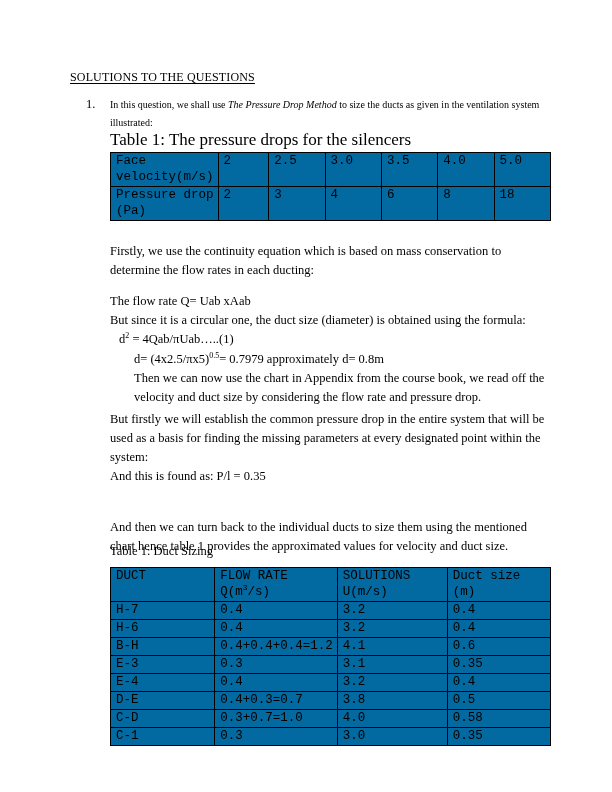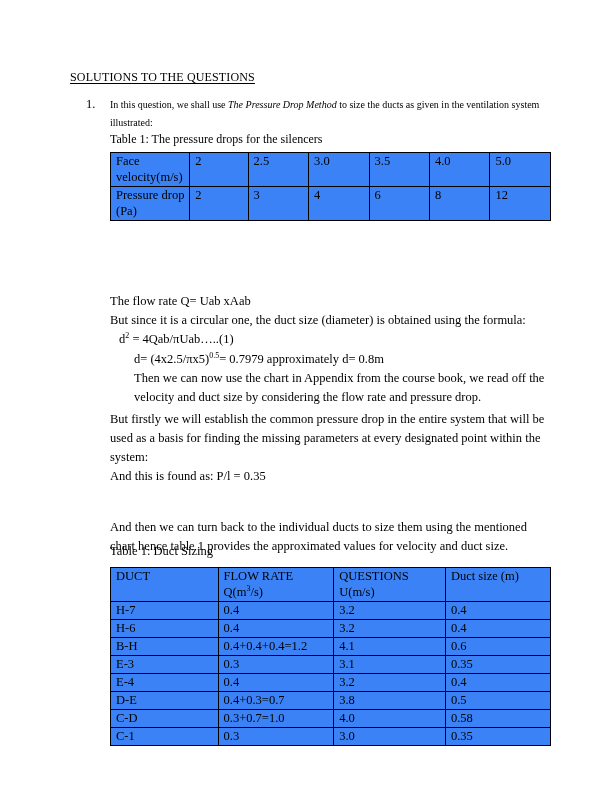--- a/index.html
+++ b/index.html
@@ -47,30 +47,31 @@
     font-size: 12.5px;
     line-height: 17.5px;
   }
   .q-text {
     flex: 1 1 auto;
     font-size: 10px;
     line-height: 17.5px;
   }
   .q-text i { font-style: italic; }
   .caption {
-    font-size: 12px;
+    font-size: 17px;
     line-height: 17.5px;
   }
 
   
   table.doc-table {
     position: absolute;
     border-collapse: collapse;
     font-size: 12.5px;
-    background: #3b82f6;
+    background: #0369a1;
+    font-family: Liberation Mono, monospace;
   }
   table.doc-table td,
   table.doc-table th {
     border: 1px solid #000000;
     vertical-align: top;
     text-align: left;
     font-weight: normal;
     padding: 1px 4px 1px 5px;
     line-height: 15.5px;
   }
@@ -157,25 +158,26 @@
         <td class="val-cell">4.0</td>
         <td class="val-cell">5.0</td>
       </tr>
       <tr>
         <td class="label-cell">Pressure drop (Pa)</td>
         <td class="val-cell">2</td>
         <td class="val-cell">3</td>
         <td class="val-cell">4</td>
         <td class="val-cell">6</td>
         <td class="val-cell">8</td>
-        <td class="val-cell">12</td>
+        <td class="val-cell">18</td>
       </tr>
     </tbody>
   </table>
 
+  <div class="prose" id="prose-continuity">Firstly, we use the continuity equation which is based on mass conservation to determine the flow rates in each ducting:</div>
 
   <div class="prose" id="prose-flowrate">
     <div>The flow rate Q= Uab xAab</div>
     <div>But since it is a circular one, the duct size (diameter) is obtained using the formula:</div>
     <div class="indent-eq"><span>d</span><sup>2</sup><span> = 4Qab/πUab…..(1)</span></div>
   </div>
 
   <div class="prose" id="prose-diameter">
     <div><span>d= (4x2.5/πx5)</span><sup>0.5</sup><span>= 0.7979 approximately d= 0.8m</span></div>
     <div>Then we can now use the chart in Appendix from the course book, we read off the velocity and duct size by considering the flow rate and pressure drop.</div>
@@ -188,21 +190,21 @@
 
   <div class="prose" id="prose-turnback">And then we can turn back to the individual ducts to size them using the mentioned chart hence table 1 provides the approximated values for velocity and duct size.</div>
 
   <div id="caption-duct-sizing">Table 1: Duct Sizing</div>
 
   <table class="doc-table" id="table-duct-sizing">
     <tbody>
       <tr class="head-row">
         <td class="c0">DUCT</td>
         <td class="c1"><span>FLOW RATE</span><br><span>Q(m</span><sup>3</sup><span>/s)</span></td>
-        <td class="c2">QUESTIONS U(m/s)</td>
+        <td class="c2">SOLUTIONS U(m/s)</td>
         <td class="c3">Duct size (m)</td>
       </tr>
 
       <tr class="body-row">
         <td class="c0">H-7</td>
         <td class="c1">0.4</td>
         <td class="c2">3.2</td>
         <td class="c3">0.4</td>
       </tr>
       <tr class="body-row">

